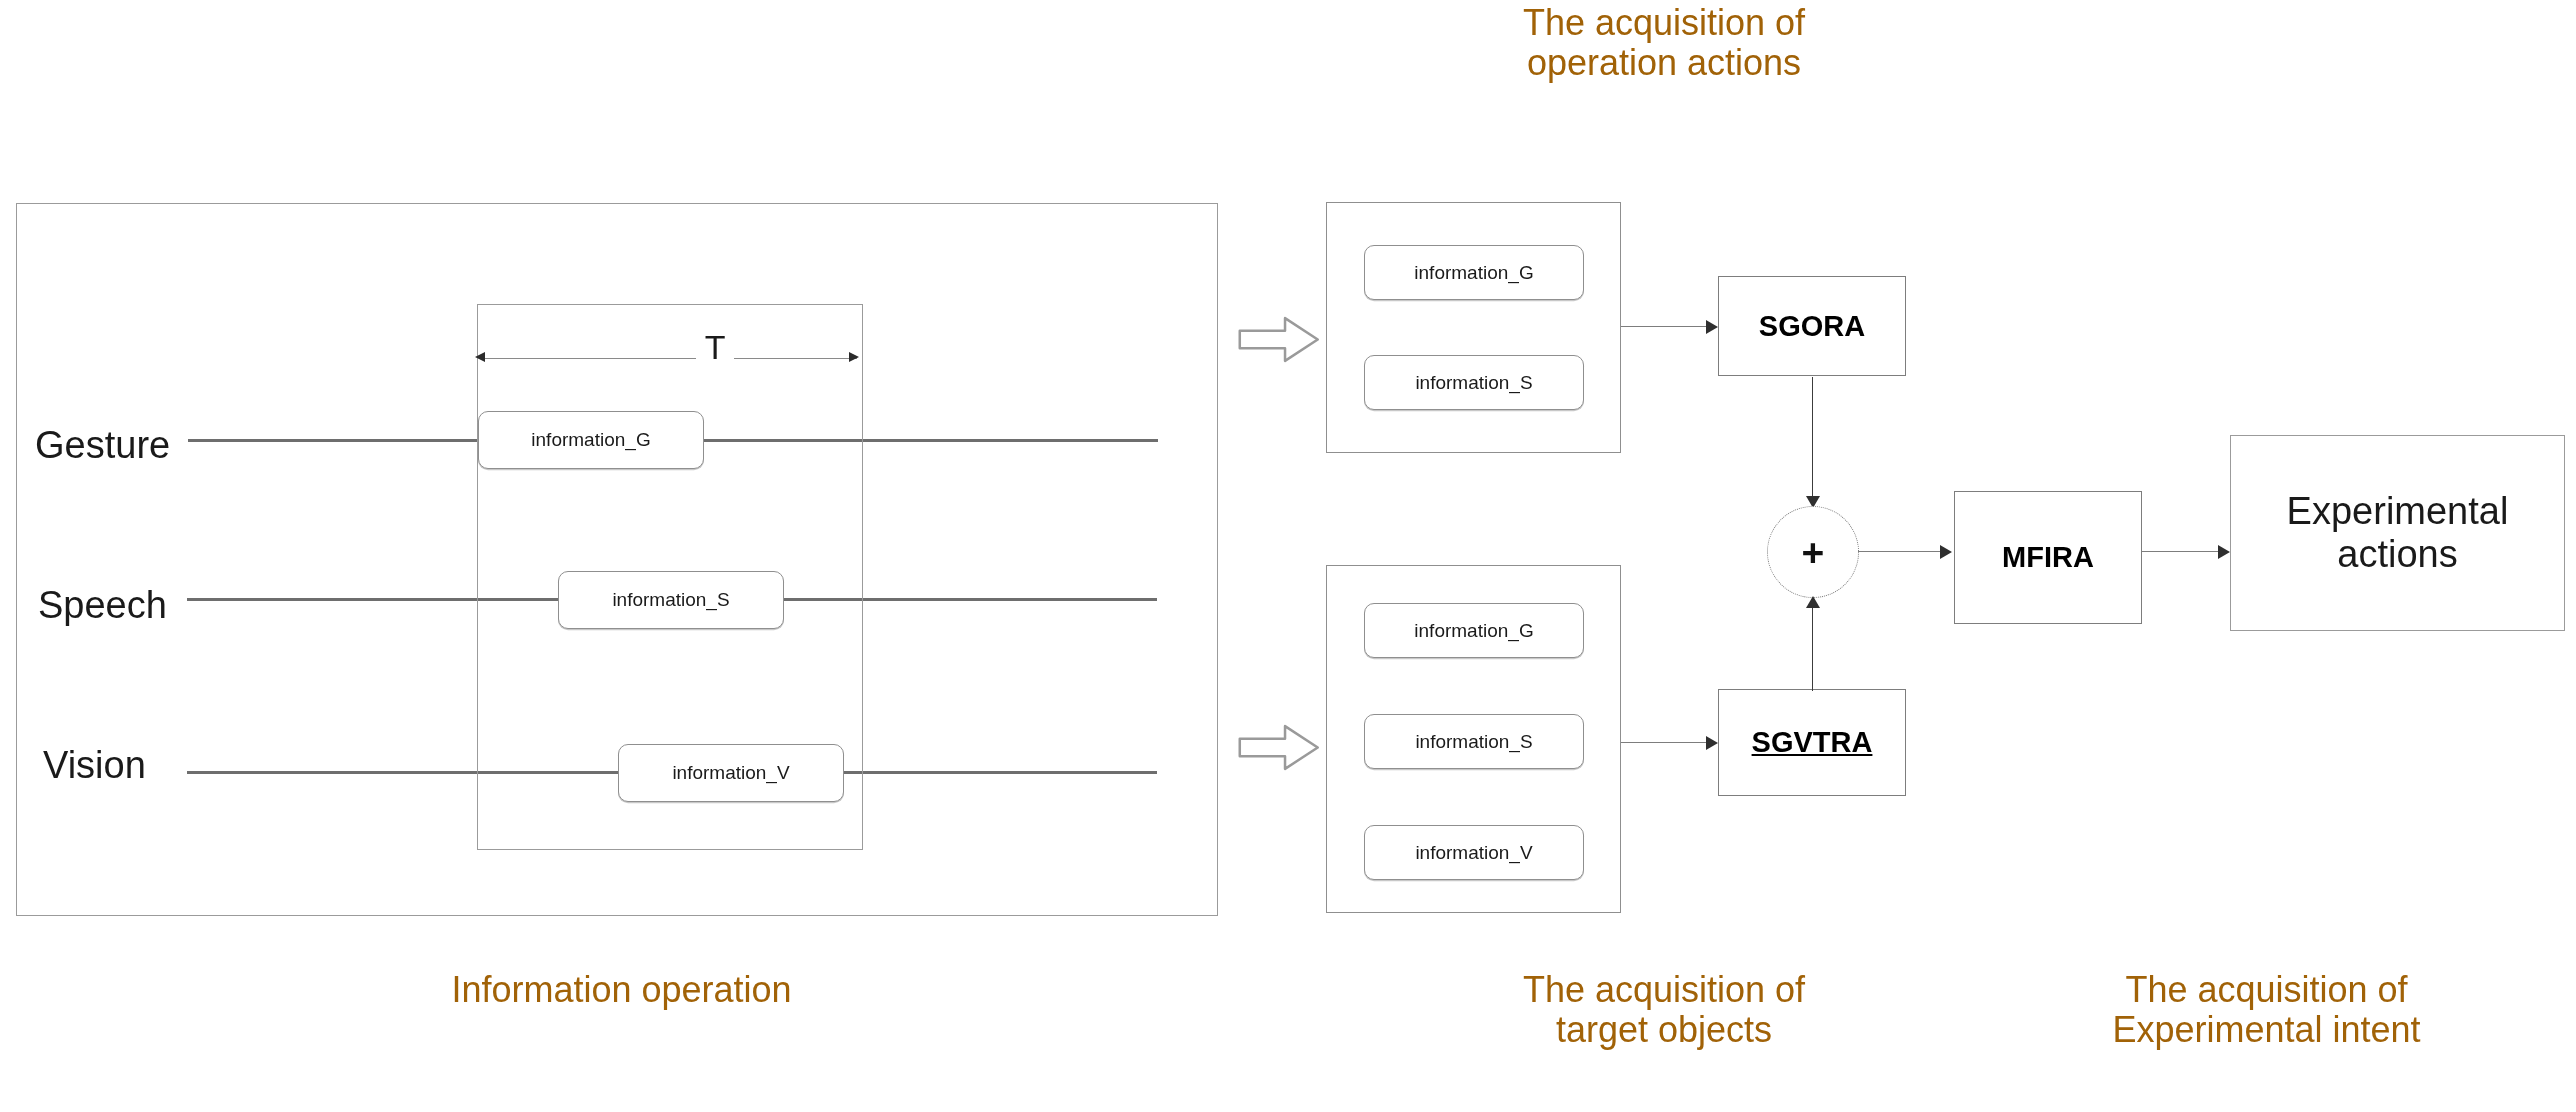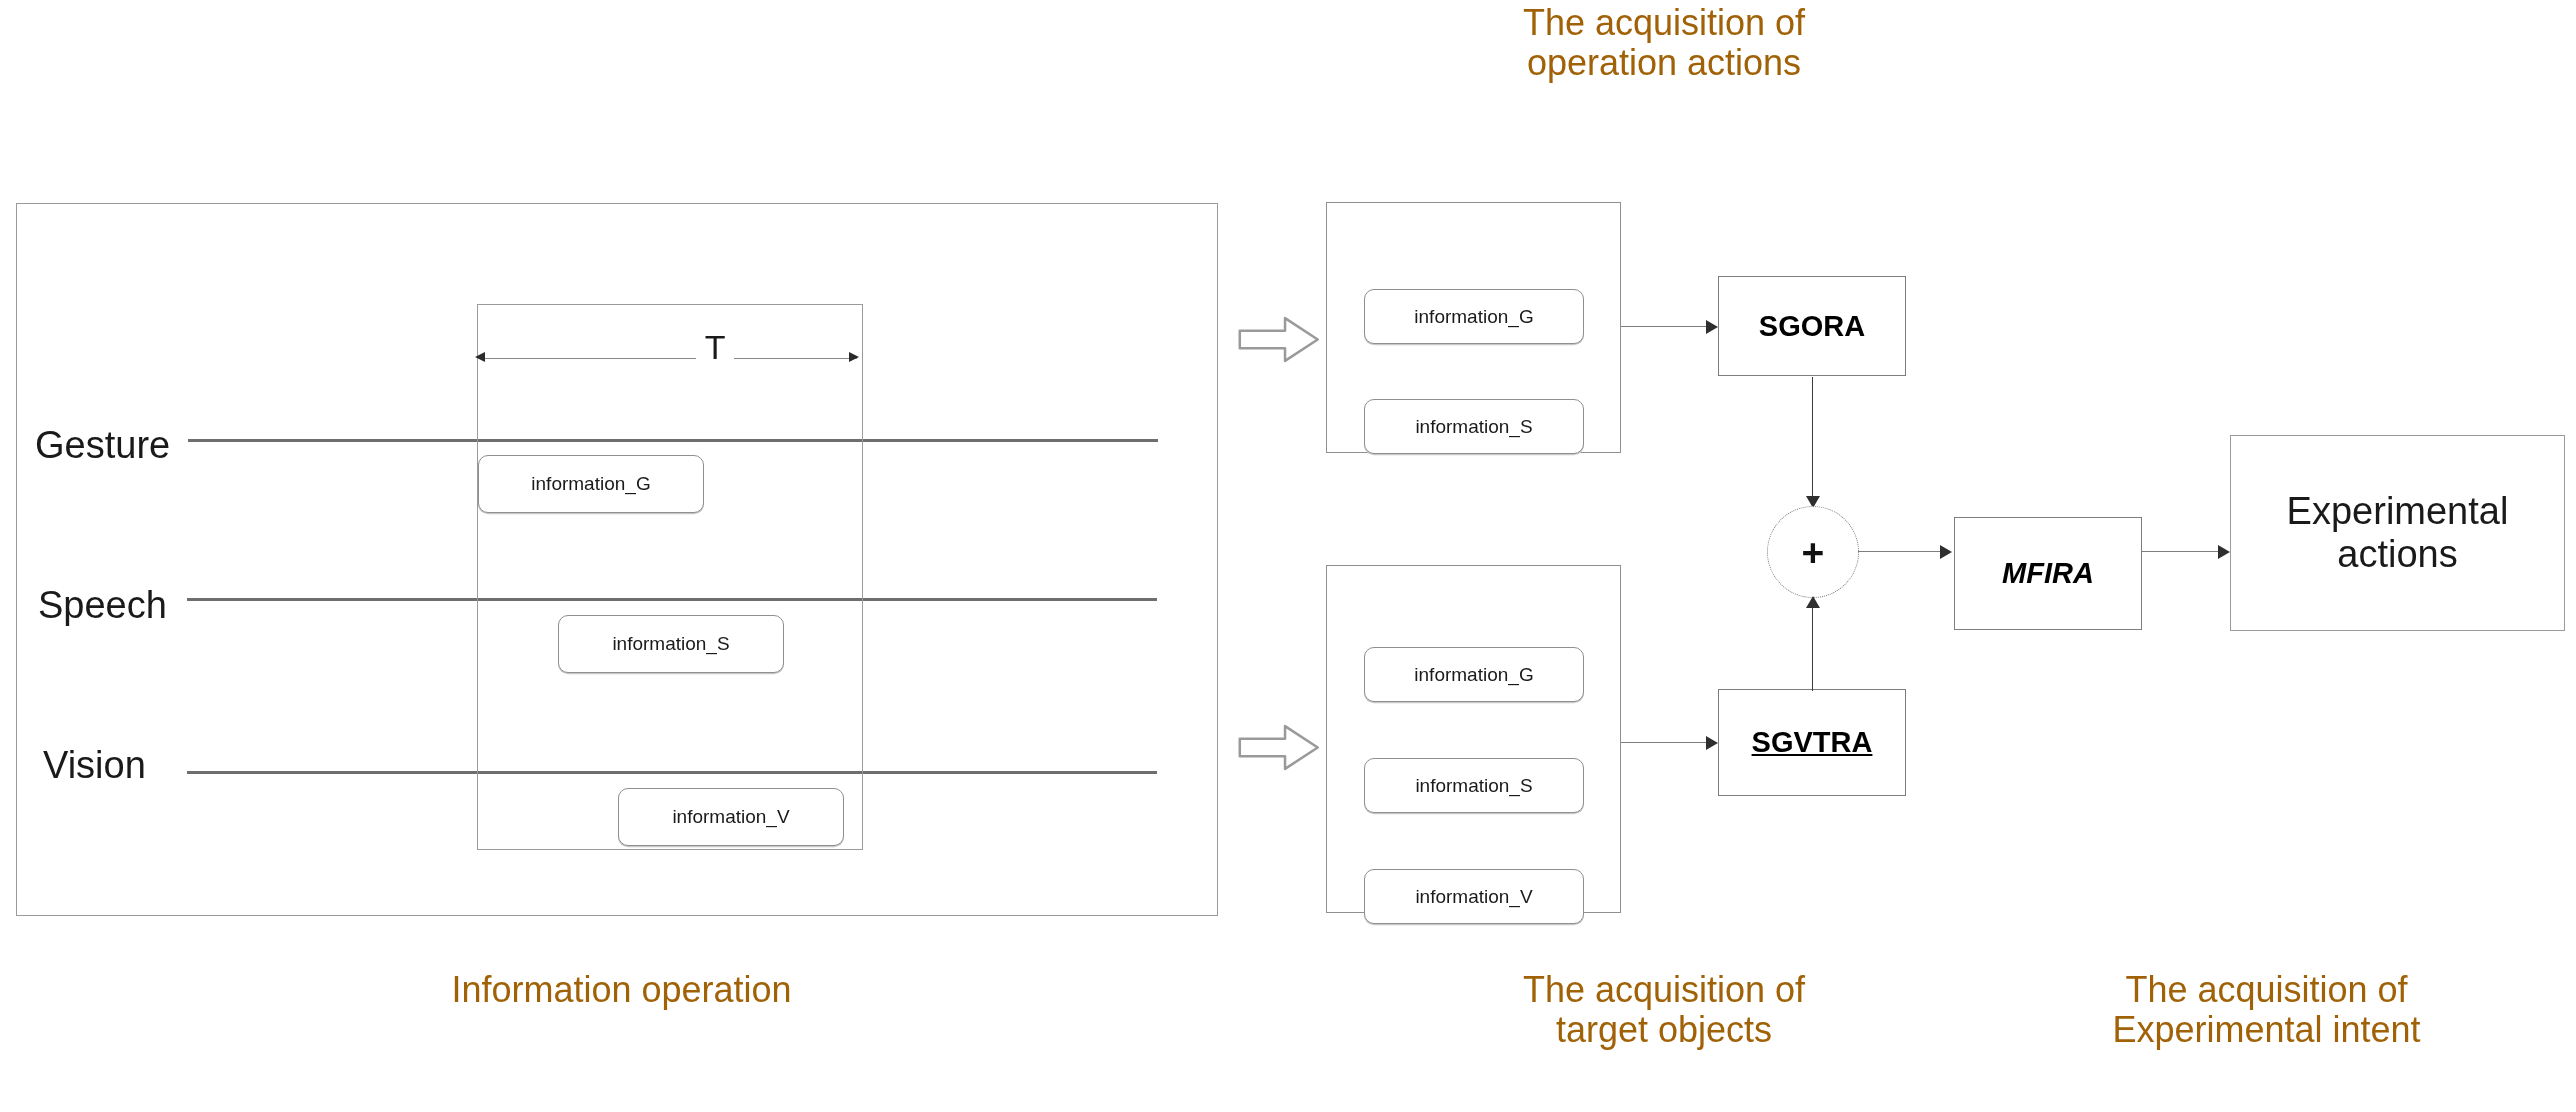--- a/index.html
+++ b/index.html
@@ -92,21 +92,20 @@
     border-radius: 10px;
     background: #ffffff;
     box-sizing: border-box;
     display: flex;
     align-items: center;
     justify-content: center;
     font-size: 19px;
     color: #1a1a1a;
     box-shadow: 0 1.3px 0 0 #c8c8c8;
     white-space: nowrap;
-    margin-top: 44px;
   }
 
   .group-box {
     position: absolute;
     border: 1.9px solid #8f8f8f;
     background: #ffffff;
     box-sizing: border-box;
   }
 
   .proc-box {
@@ -235,21 +234,21 @@
   <div class="proc-box" style="left:1718px; top:276px; width:188px; height:100px;">SGORA</div>
 
   <div class="conn-v" style="left:1812px; top:377px; height:126px;"></div>
   <div class="arrowhead-d" style="left:1806px; top:496px;"></div>
 
   <div class="sum-node" style="left:1767px; top:506px; width:92px; height:92px;">+</div>
 
   <div class="conn-h" style="left:1858px; top:551px; width:88px;"></div>
   <div class="arrowhead-r" style="left:1940px; top:545px;"></div>
 
-  <div class="proc-box" style="left:1954px; top:517px; width:188px; height:113px;font-style:italic;">MFIRA</div>
+  <div class="proc-box" style="left:1954px; top:491px; width:188px; height:133px;">MFIRA</div>
 
   <div class="conn-h" style="left:2142px; top:551px; width:82px;"></div>
   <div class="arrowhead-r" style="left:2218px; top:545px;"></div>
 
   <div class="result-box" style="left:2230px; top:435px; width:335px; height:196px;">Experimental
 actions</div>
 
   <div class="group-box" style="left:1326px; top:565px; width:295px; height:348px;"></div>
   <div class="info-chip" style="left:1364px; top:603px; width:220px; height:55px;">information_G</div>
   <div class="info-chip" style="left:1364px; top:714px; width:220px; height:55px;">information_S</div>

